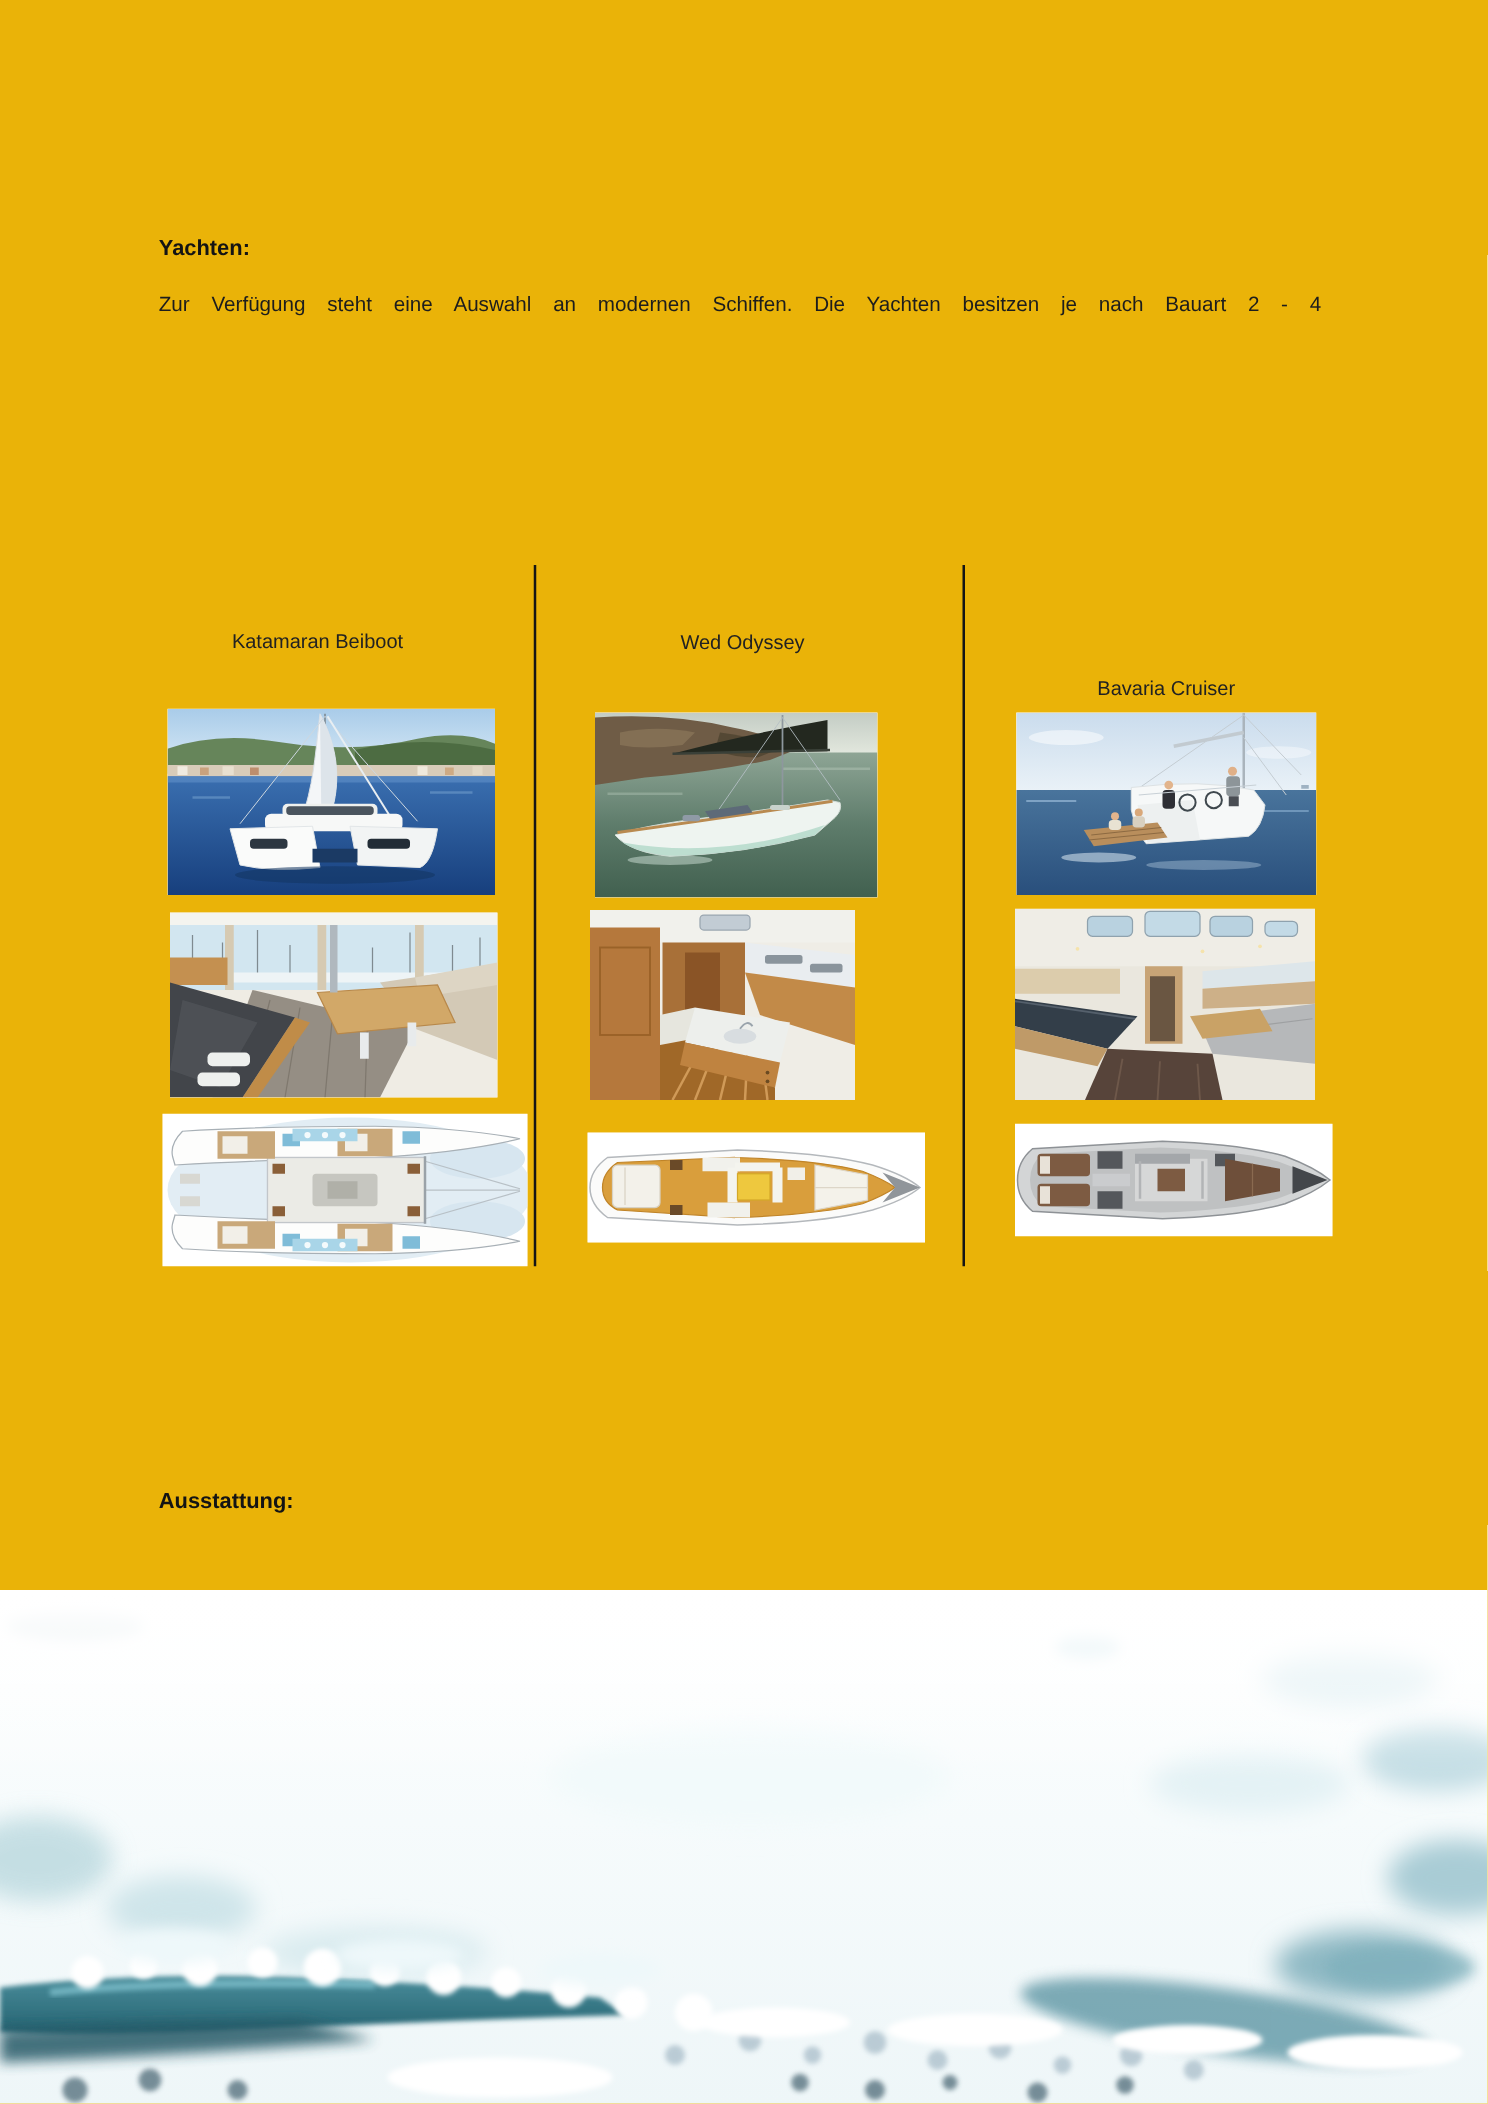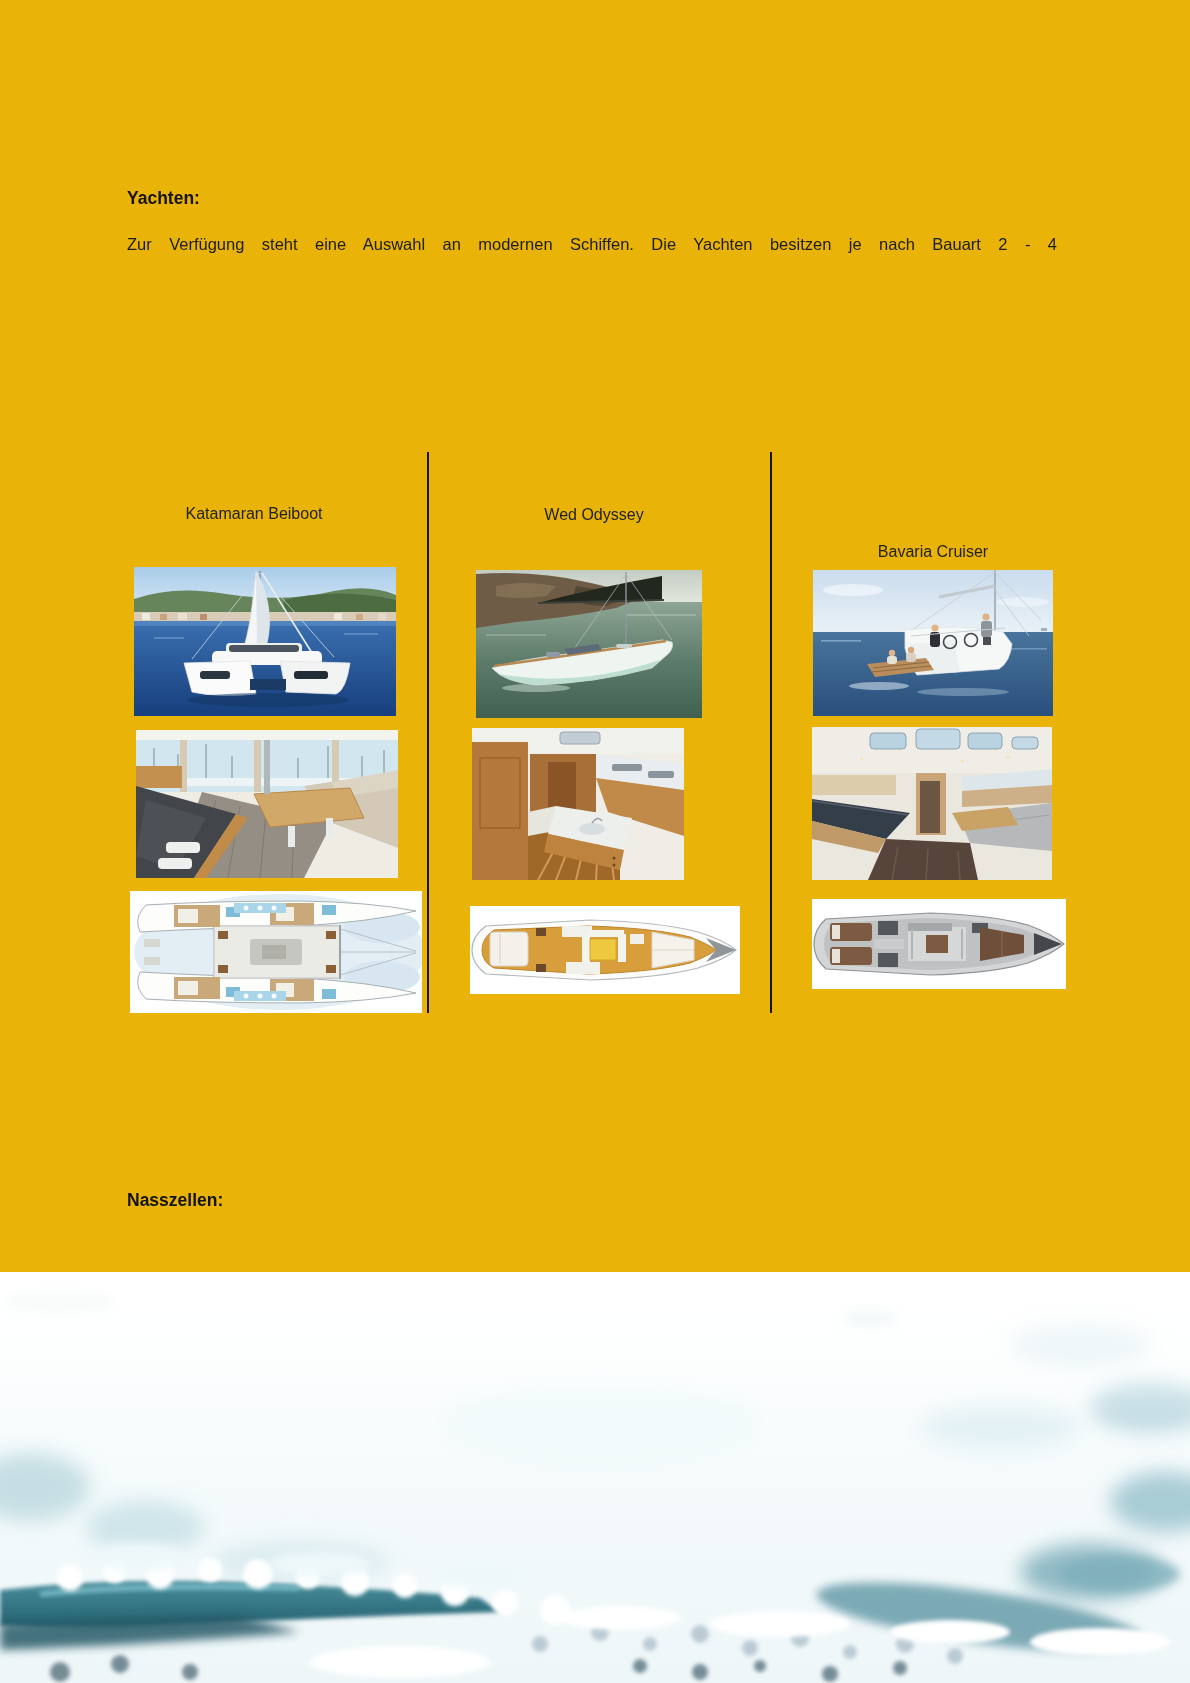--- a/index.html
+++ b/index.html
@@ -344,21 +344,21 @@
       <rect x="114" y="36" width="22" height="18" fill="#7d5b42"></rect>
       <line x1="100" y1="30" x2="100" y2="60" stroke="#b2b4b6" stroke-width="2"></line>
       <line x1="150" y1="30" x2="150" y2="60" stroke="#b2b4b6" stroke-width="2"></line>
       <rect x="160" y="24" width="16" height="10" fill="#54575b"></rect>
       <polygon points="168,28 212,36 212,54 168,62" fill="#6e4f3a"></polygon>
       <line x1="190" y1="32" x2="190" y2="58" stroke="#8a6a50" stroke-width="1"></line>
       <polygon points="222,34 250,45 222,56" fill="#44474b"></polygon>
     </svg>
   </figure>
 
-  <div class="abs h1" style="left:127px;top:1190px;">Nasszellen:</div>
+  <div class="abs h1" style="left:127px;top:1190px;">Ausstattung:</div>
   <div class="abs body-line" style="left:127px;top:1280px;">und Sprayhood ausgestattet. Ideal für unsere Abenteuer im Ionischen Meer!</div>
 
   <div class="abs water">
     <svg viewBox="0 0 1190 411" preserveAspectRatio="none">
       <defs>
         <linearGradient id="wbase" x1="0" y1="0" x2="0" y2="1">
           <stop offset="0" stop-color="#ffffff"></stop>
             <stop offset="0.45" stop-color="#f6fbfc"></stop>
             <stop offset="1" stop-color="#eef6f8"></stop>
         </linearGradient>

